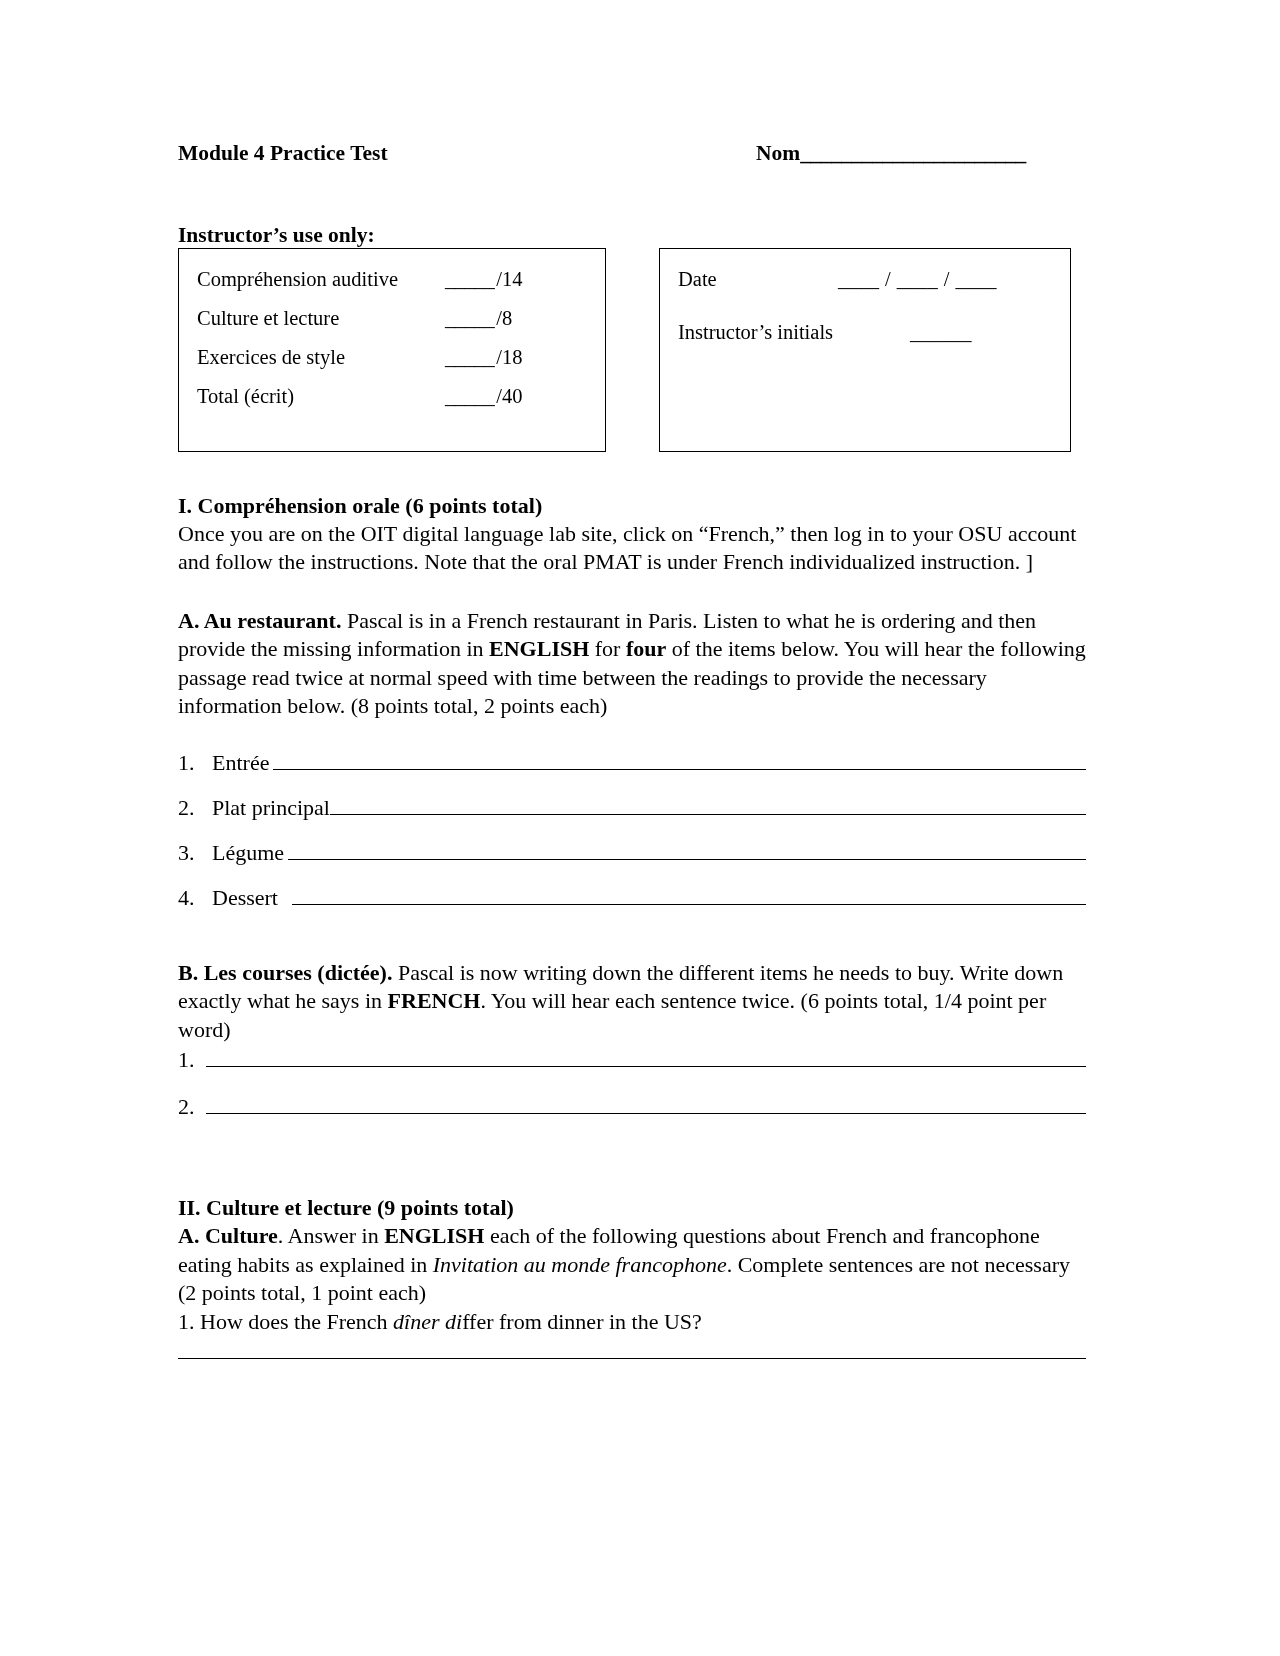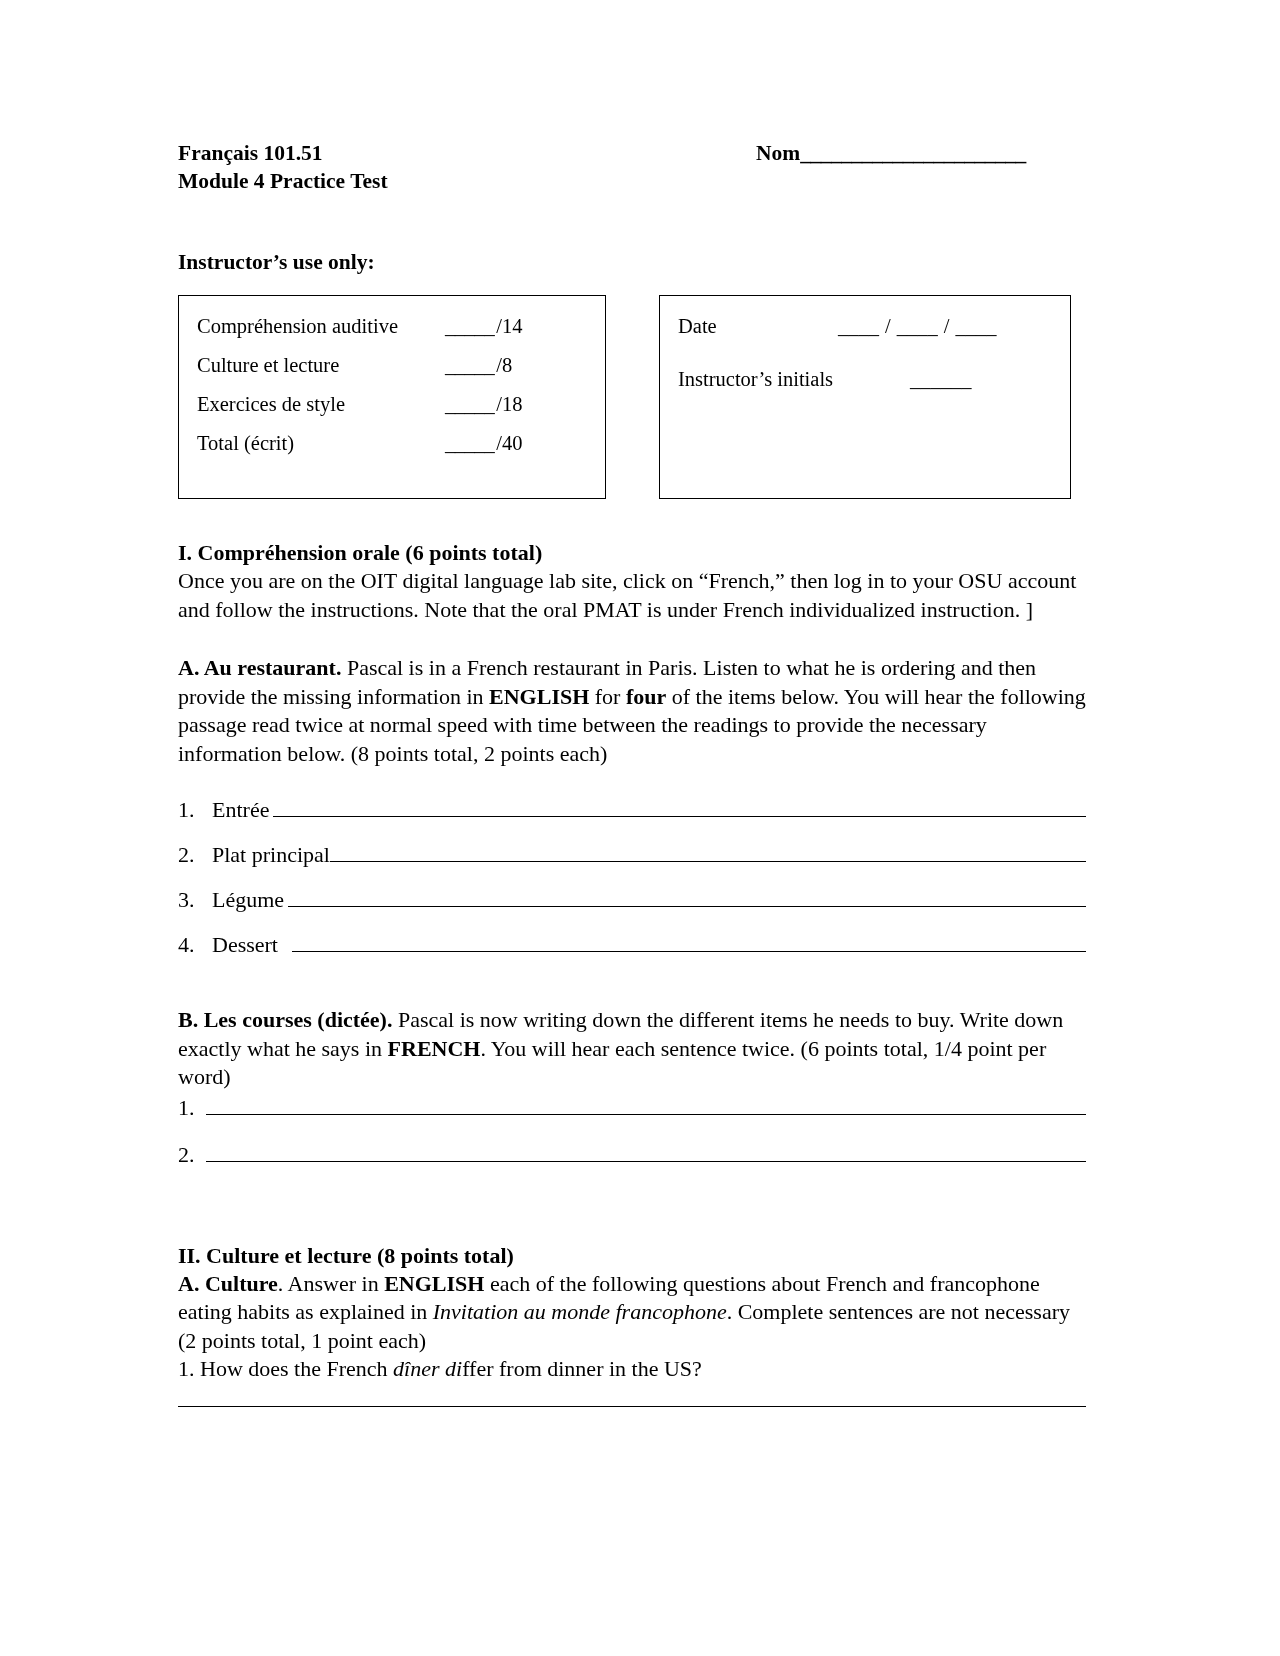--- a/index.html
+++ b/index.html
@@ -48,21 +48,21 @@
   }
 
   
   .instr-title {
     margin-top: 54px;
     font-size: 21.5px;
     font-weight: bold;
     line-height: 26px;
   }
   .boxes {
-    margin-top: 20px;
+    margin-top: 0;
     position: relative;
     height: 204px;
   }
   .gbox {
     position: absolute;
     top: 0;
     border: 1.6px solid #000;
     box-sizing: border-box;
     height: 204px;
     font-size: 20.5px;
@@ -164,21 +164,20 @@
     margin-top: 6px;
   }
 </style>
 </head>
 <body>
 
 <div class="page">
 
   <div class="hdr">
     <div class="hdr-left">
-      <div>Français 101.51</div>
       <div>Module 4 Practice Test</div>
     </div>
     <div class="hdr-right">
       <div class="row"><span>Nom</span><span class="rule-fill">______________________</span></div>
     </div>
   </div>
 
   <div class="instr-title">Instructor’s use only:</div>
 
   <div class="boxes">
@@ -275,21 +274,21 @@
       <span class="ln"></span>
     </div>
     <div class="dictee-item">
       <span class="num">2.</span>
       <span class="ln"></span>
     </div>
   </div>
 
   <div style="height:54px"></div>
 
-  <div class="sec-head">II.  Culture et lecture (8 points total)</div>
+  <div class="sec-head">II.  Culture et lecture (9 points total)</div>
 
   <div class="bodytext">
     <b>A.  </b><b>Culture</b><span>.  Answer in </span><b>ENGLISH</b><span> each of the following questions about French and francophone eating habits as explained in </span><i>Invitation au monde francophone</i><span>.  Complete sentences are not necessary (2 points total, 1 point each)</span>
   </div>
 
   <div class="bodytext">
     <span>1. How does the French </span><i>dîner di</i><span>ffer from dinner in the US?</span>
   </div>
 
   <div class="full-rule"></div>

